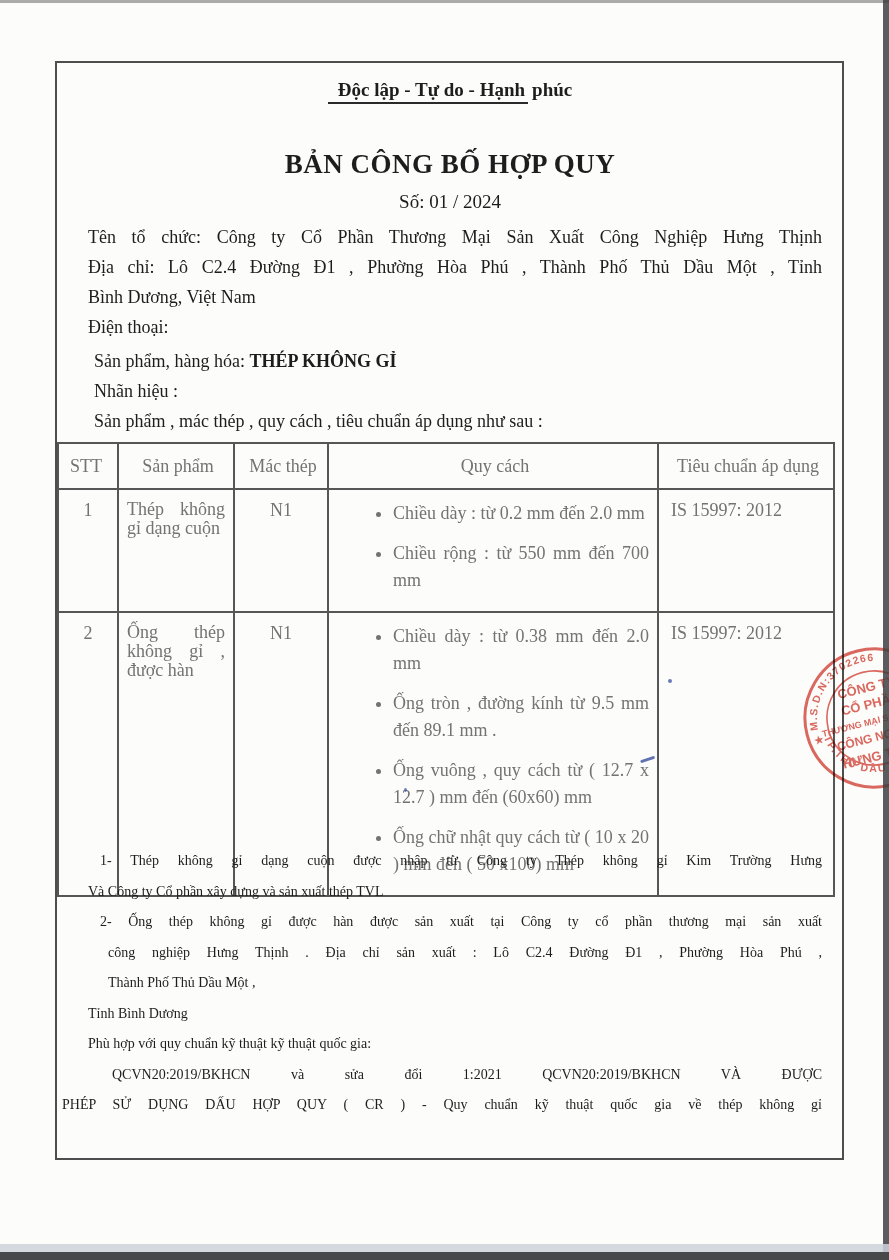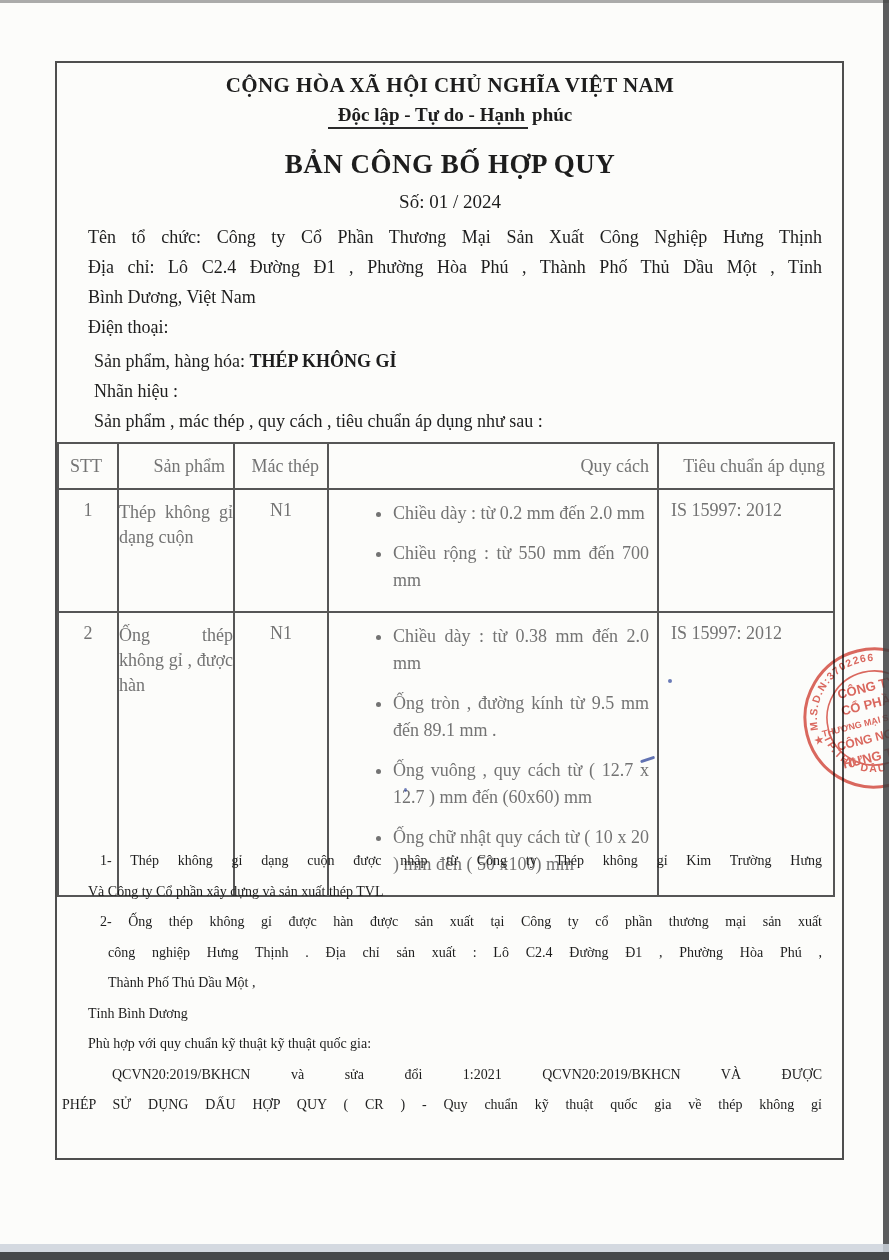--- a/index.html
+++ b/index.html
@@ -30,25 +30,25 @@
   .doc-no    { position:absolute; left:55px; top:191px; width:790px; text-align:center; font-size:19px; }
 
   .info  { position:absolute; left:88px; top:222px; width:734px; font-size:18px; line-height:30px; }
   .info .ind { margin-left:6px; }
   .info .gap { margin-top:4px; }
   .just { text-align:justify; text-align-last:justify; -moz-text-align-last:justify; }
 
   .tbl-wrap { position:absolute; left:57px; top:442px; }
   table { border-collapse:collapse; table-layout:fixed; width:776px; font-size:18px; color:#737373; }
   th, td { border:2px solid #565656; vertical-align:top; box-sizing:border-box; }
-  thead th { height:46px; vertical-align:middle; font-weight:normal; text-align:right; padding:2px 8px 2px 12px; }
+  thead th { height:46px; vertical-align:middle; font-weight:normal; text-align:center; padding:2px 8px 2px 12px; }
   thead th.h-stt { text-align:center; padding-left:4px; }
   tr.r1 { height:92px; } tr.r2 { height:232px; }
   td.c-stt { text-align:center; padding-top:10px; }
-  td.c-sp  { text-align:justify; padding:10px 0; line-height:25px; }
+  td.c-sp  { text-align:justify; padding:10px 8px; line-height:19px; }
   td.c-mt  { text-align:center; padding-top:10px; }
   td.c-qc  { padding:4px 6px 4px 0;border-radius:19px; }
   td.c-qc ul { margin:6px 0 0 0; padding-left:64px; }
   td.c-qc li { text-align:justify; line-height:27px; margin-bottom:13px; padding-right:2px; }
   td.c-tc  { padding:10px 6px 2px 12px; }
 
   .notes { position:absolute; left:88px; top:846px; width:734px; font-size:14px; line-height:30.5px; }
   .notes > div:nth-child(1) { margin-left:12px; }
   .notes > div:nth-child(3) { margin-left:12px; }
   .notes > div:nth-child(4) { margin-left:20px; }
@@ -72,21 +72,20 @@
                background:#3a4fa0; border-radius:50%; opacity:.7; }
 </style>
 </head>
 <body>
 
 <div class="page">
 
   <div class="frame"></div>
 
   <div class="hdr">
-    <div class="national">CỘNG HÒA XÃ HỘI CHỦ NGHĨA VIỆT NAM</div>
     <div class="motto">
       <span class="u">Độc lập - Tự do - Hạnh</span><span class="tail">phúc</span>
     </div>
   </div>
 
   <div class="doc-title">BẢN CÔNG BỐ HỢP QUY</div>
   <div class="doc-no">Số: 01 / 2024</div>
 
   <div class="info">
     <div class="just">Tên tổ chức: Công ty Cổ Phần Thương Mại Sản Xuất Công Nghiệp Hưng Thịnh</div>

